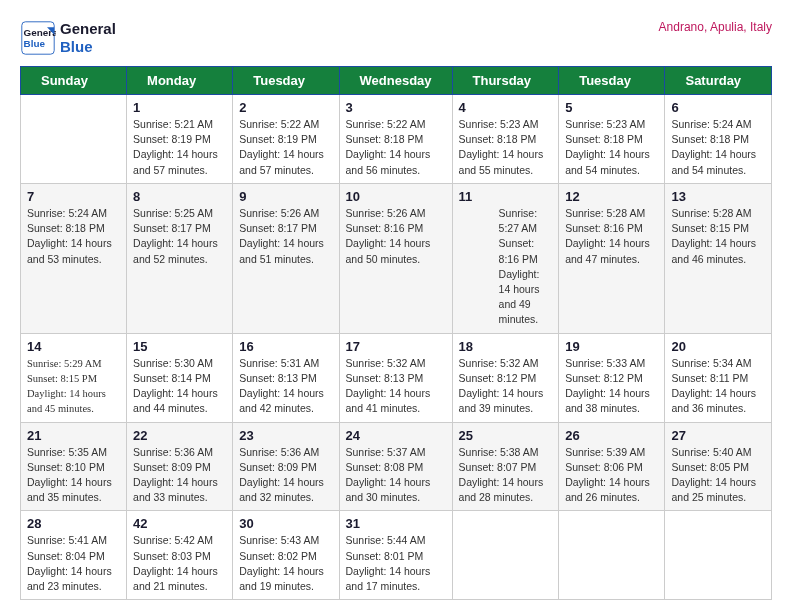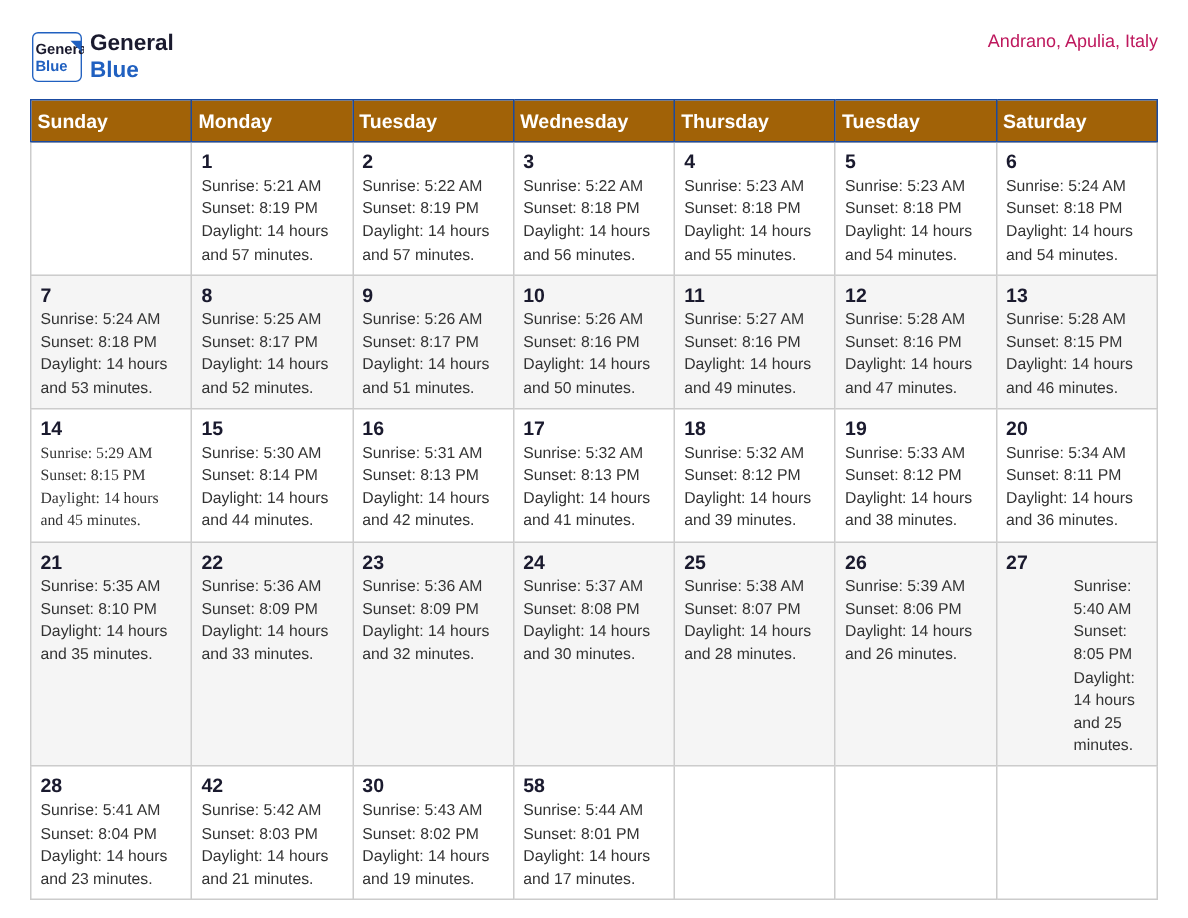--- a/index.html
+++ b/index.html
@@ -36,24 +36,24 @@
     .location {
       font-size: 12px;
       color: #be185d;
     }
     table {
       width: 100%;
       border-collapse: collapse;
       font-size: 11px;
     }
     thead tr th {
-      background: #a16207;
+      background: #15803d;
       color: #fff;
       text-align: left;
-      padding: 6px 4px;
+      padding: 6px 20px;
       font-size: 13px;
       font-weight: bold;
       border: 1px solid #1a4aa0;
     }
     tbody tr td {
       border: 1px solid #ccc;
       vertical-align: top;
       padding: 5px 6px;
       width: 107px;
       min-height: 80px;
@@ -181,21 +181,21 @@
         </td>
         <td>
           <span class="day-num">10</span>
           <div class="day-info" style="white-space: pre-line;">Sunrise: 5:26 AM
 Sunset: 8:16 PM
 Daylight: 14 hours
 and 50 minutes.</div>
         </td>
         <td>
           <span class="day-num">11</span>
-          <div class="day-info" style="white-space: pre-line;">Sunrise: 5:27 AM
+          <div class="day-info" style="white-space: pre-line; margin-left: 40px;">Sunrise: 5:27 AM
 Sunset: 8:16 PM
 Daylight: 14 hours
 and 49 minutes.</div>
         </td>
         <td>
           <span class="day-num">12</span>
           <div class="day-info" style="white-space: pre-line;">Sunrise: 5:28 AM
 Sunset: 8:16 PM
 Daylight: 14 hours
 and 47 minutes.</div>
@@ -297,21 +297,21 @@
         </td>
         <td>
           <span class="day-num">26</span>
           <div class="day-info" style="white-space: pre-line;">Sunrise: 5:39 AM
 Sunset: 8:06 PM
 Daylight: 14 hours
 and 26 minutes.</div>
         </td>
         <td>
           <span class="day-num">27</span>
-          <div class="day-info" style="white-space: pre-line; margin-left: 45px;">Sunrise: 5:40 AM
+          <div class="day-info" style="white-space: pre-line;">Sunrise: 5:40 AM
 Sunset: 8:05 PM
 Daylight: 14 hours
 and 25 minutes.</div>
         </td>
       </tr>
       <tr>
         <td>
           <span class="day-num">28</span>
           <div class="day-info" style="white-space: pre-line;">Sunrise: 5:41 AM
 Sunset: 8:04 PM
@@ -326,21 +326,21 @@
 and 21 minutes.</div>
         </td>
         <td>
           <span class="day-num">30</span>
           <div class="day-info" style="white-space: pre-line;">Sunrise: 5:43 AM
 Sunset: 8:02 PM
 Daylight: 14 hours
 and 19 minutes.</div>
         </td>
         <td>
-          <span class="day-num">58</span>
+          <span class="day-num">31</span>
           <div class="day-info" style="white-space: pre-line;">Sunrise: 5:44 AM
 Sunset: 8:01 PM
 Daylight: 14 hours
 and 17 minutes.</div>
         </td>
         <td class="empty-cell"></td>
         <td class="empty-cell"></td>
         <td class="empty-cell"></td>
       </tr>
     </tbody>

